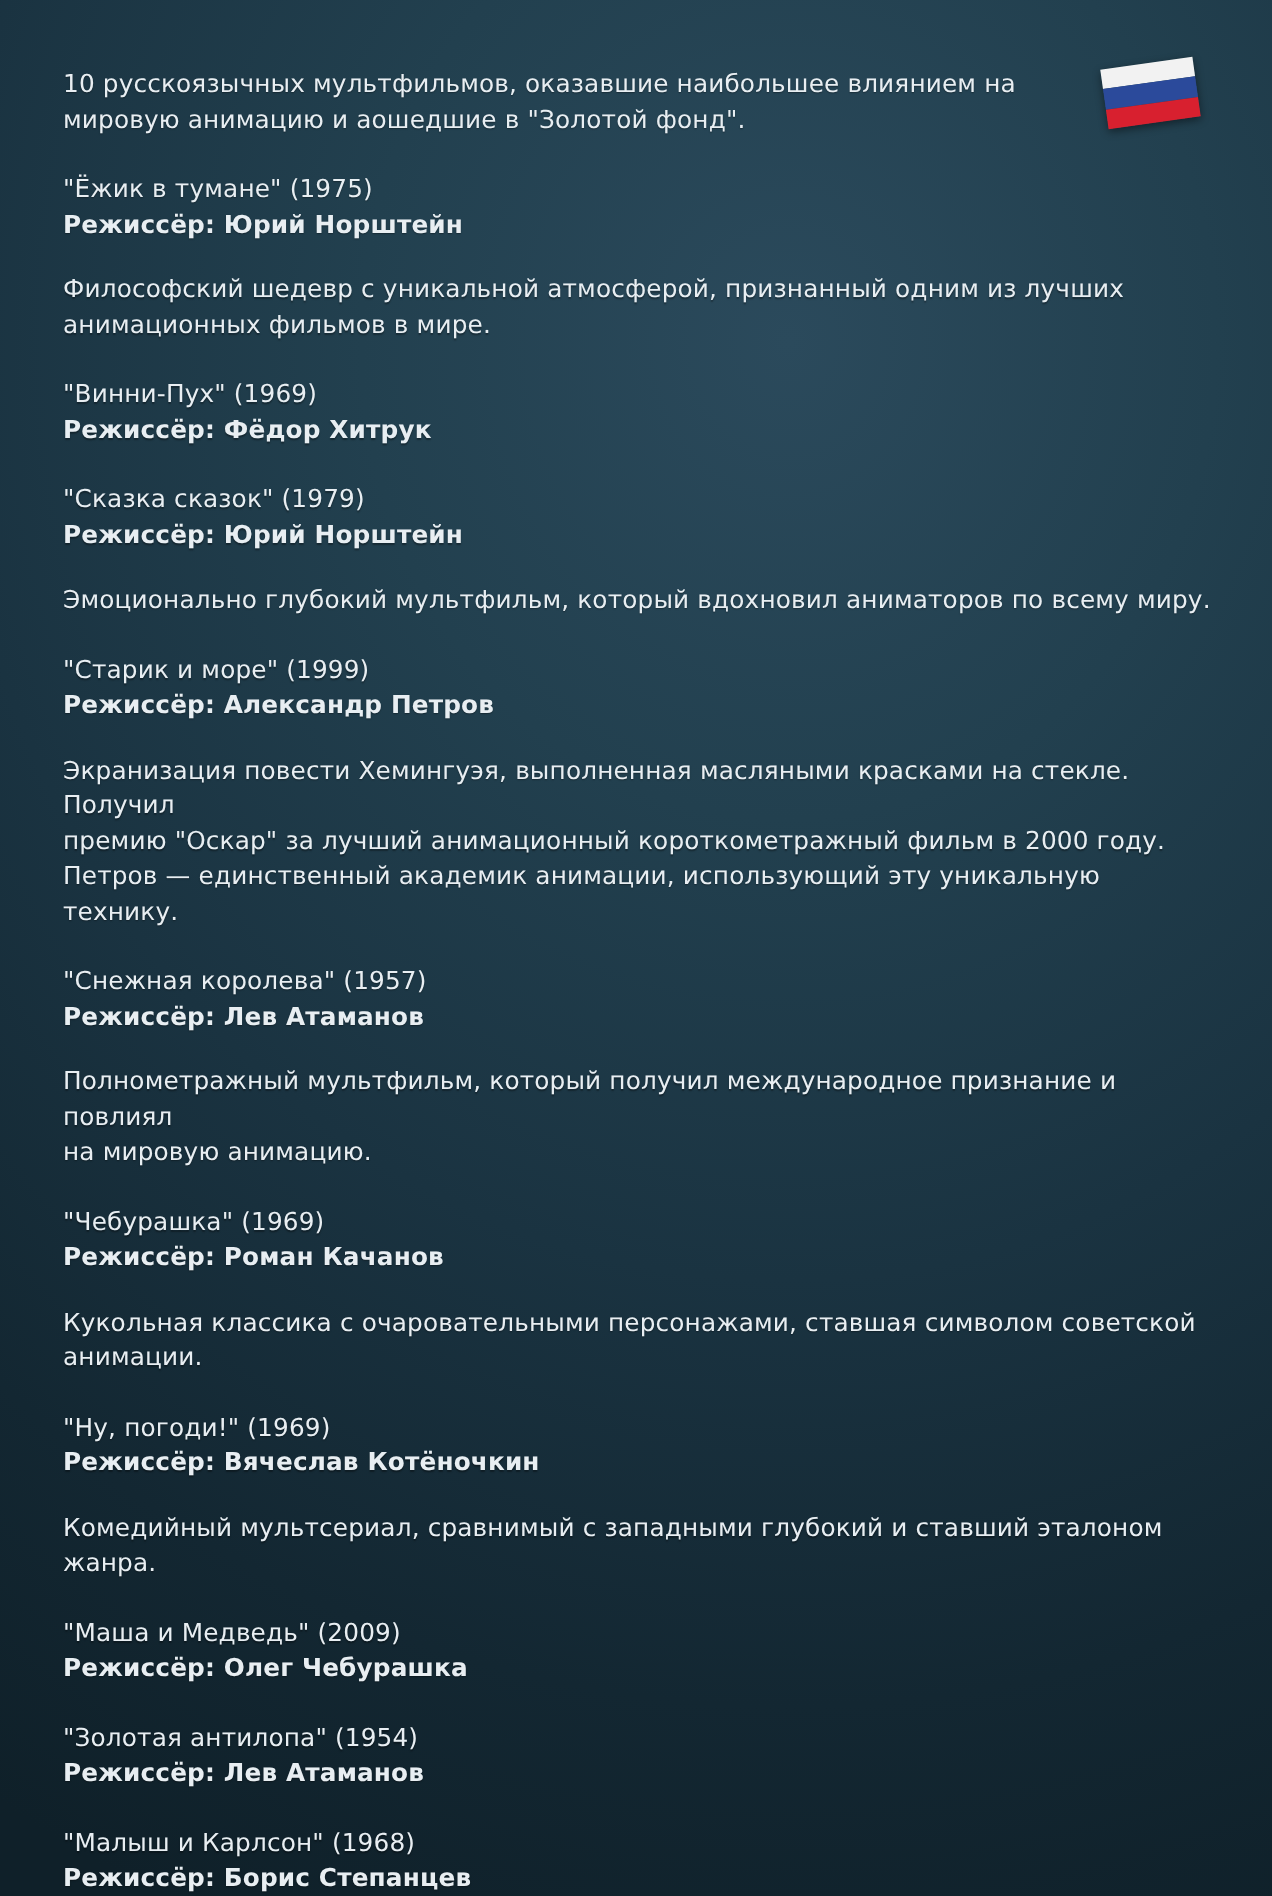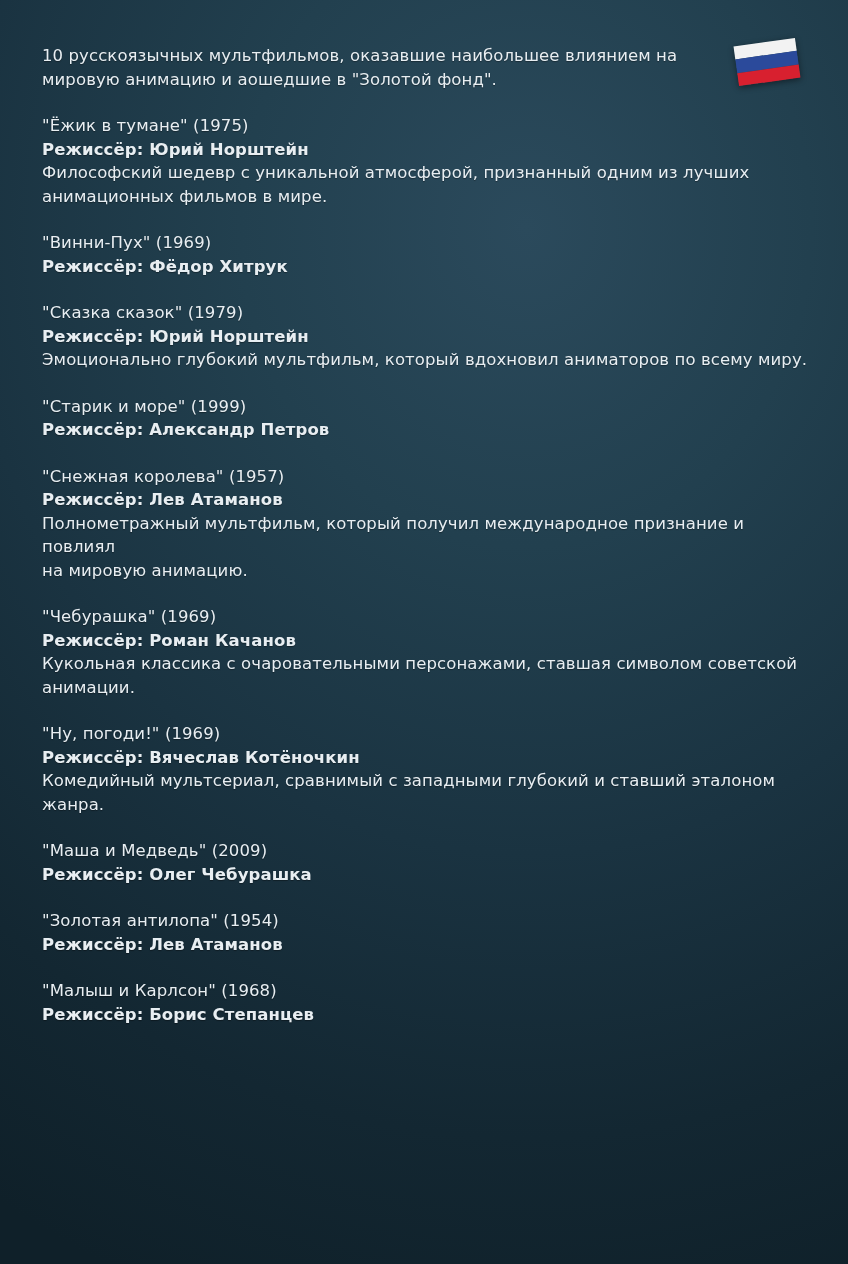--- a/index.html
+++ b/index.html
@@ -46,21 +46,21 @@
   }
   .intro {
     margin-bottom: 23px;
     padding-right: 90px;
   }
   .entry {
     margin-bottom: 23px;
   }
   .entry .title { white-space: pre-wrap; }
   .entry .director { white-space: pre-wrap; font-weight: bold; }
-  .entry .desc { white-space: pre-wrap; }
+  .entry .desc { white-space: pre-wrap; margin-top: 20px; }
   .line { white-space: pre-wrap; }
 </style>
 </head>
 <body>
 
 <div class="page">
 
   <div class="flag">
     <div class="band" style="background:#f2f2f2"></div>
     <div class="band" style="background:#2b4a9b"></div>
@@ -85,20 +85,23 @@
 
     <div class="entry">
       <div class="title">"Сказка сказок" (1979)</div>
       <div class="director">Режиссёр: Юрий Норштейн</div>
       <div class="desc">Эмоционально глубокий мультфильм, который вдохновил аниматоров по всему миру.</div>
     </div>
 
     <div class="entry">
       <div class="title">"Старик и море" (1999)</div>
       <div class="director">Режиссёр: Александр Петров</div>
+      <div class="desc">Экранизация повести Хемингуэя, выполненная масляными красками на стекле. Получил
+премию "Оскар" за лучший анимационный короткометражный фильм в 2000 году.
+Петров — единственный академик анимации, использующий эту уникальную технику.</div>
     </div>
 
     <div class="entry">
       <div class="title">"Снежная королева" (1957)</div>
       <div class="director">Режиссёр: Лев Атаманов</div>
       <div class="desc">Полнометражный мультфильм, который получил международное признание и повлиял
 на мировую анимацию.</div>
     </div>
 
     <div class="entry">

